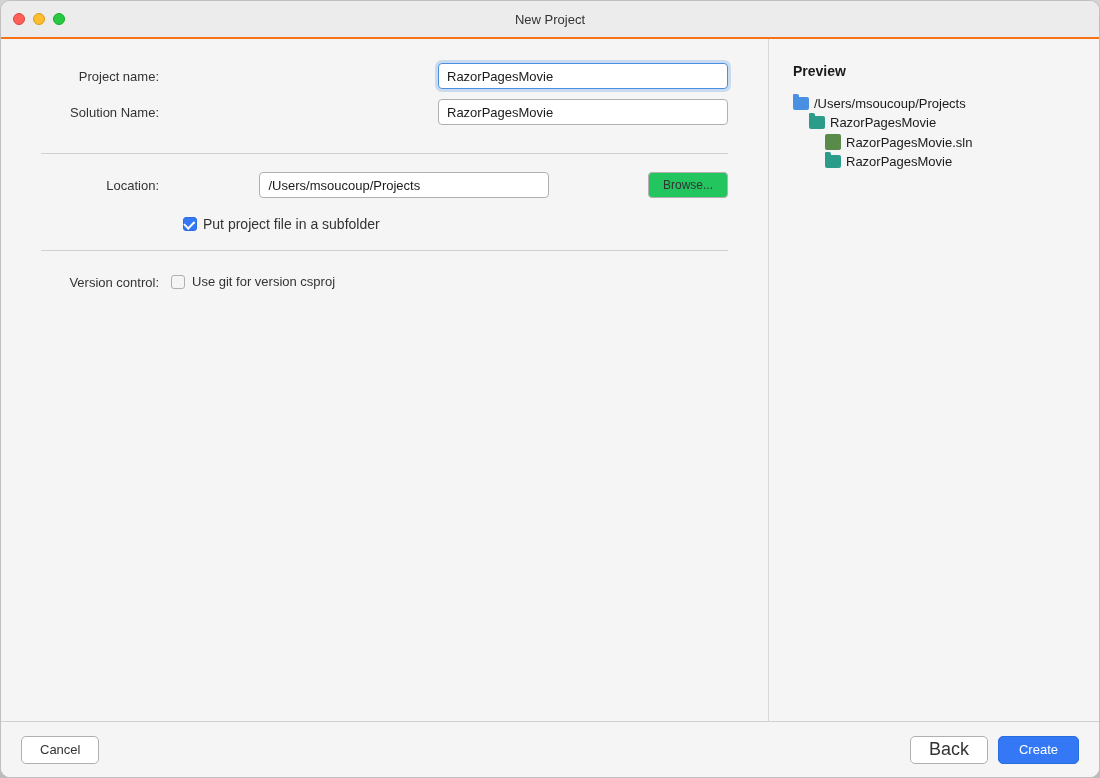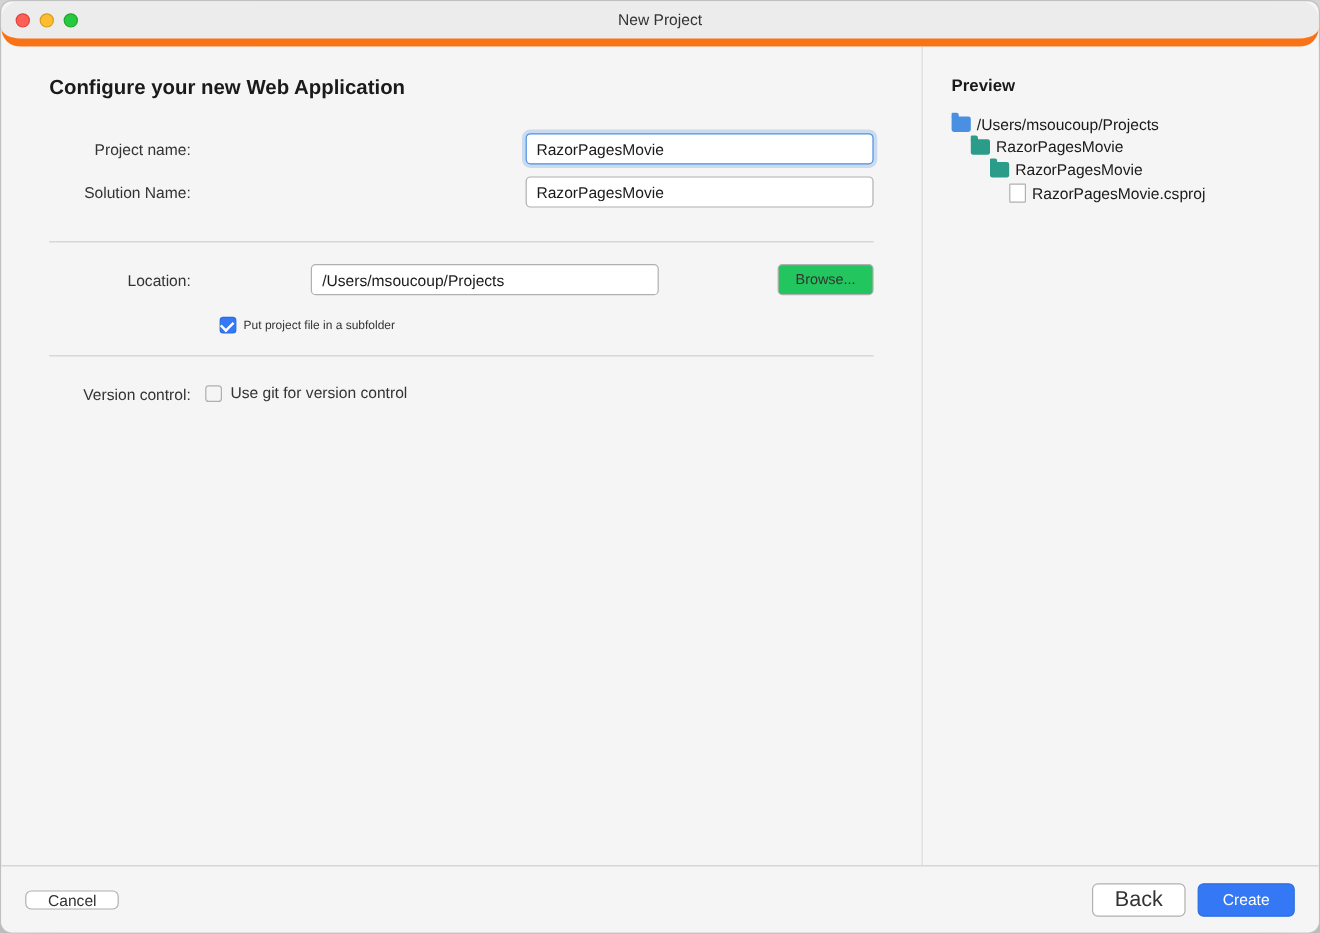--- a/index.html
+++ b/index.html
@@ -23,27 +23,26 @@
       display: flex;
       flex-direction: column;
       overflow: hidden;
       border: 1px solid #c0c0c0;
     }
 
     
     .title-bar {
       height: 38px;
       background: #ececec;
-      border-bottom: 7px solid #f97316;
+      border-bottom: 2px solid #f97316;
       display: flex;
       align-items: center;
       justify-content: center;
       position: relative;
       flex-shrink: 0;
-      border-radius: 16px;
     }
 
     .traffic-lights {
       position: absolute;
       left: 12px;
       display: flex;
       gap: 8px;
       align-items: center;
     }
 
@@ -163,21 +162,21 @@
       display: flex;
       align-items: center;
       margin-left: 142px;
       margin-top: 8px;
     }
 
     .checkbox-label {
       display: flex;
       align-items: center;
       gap: 6px;
-      font-size: 10px;
+      font-size: 14px;
       color: #333;
       cursor: pointer;
     }
 
     .checkbox-custom {
       width: 14px;
       height: 14px;
       border: 1px solid #b0b0b0;
       border-radius: 3px;
       display: flex;
@@ -321,21 +320,21 @@
       background: #f5f5f5;
       border-top: 1px solid #d0d0d0;
       display: flex;
       align-items: center;
       justify-content: space-between;
       padding: 0 20px;
       flex-shrink: 0;
     }
 
     .cancel-button {
-      height: 16px;
+      height: 28px;
       padding: 0 18px;
       background: white;
       border: 1px solid #b0b0b0;
       border-radius: 5px;
       font-size: 13px;
       color: #333;
       cursor: pointer;
     }
 
     .right-buttons {
@@ -398,21 +397,20 @@
       <div class="traffic-light tl-close"></div>
       <div class="traffic-light tl-min"></div>
       <div class="traffic-light tl-max"></div>
     </div>
     <span class="title-bar-text">New Project</span>
   </div>
 
   <div class="main-content">
 
     <div class="left-panel">
-      <div class="section-title">Configure your new Web Application</div>
 
       <div class="form-area">
 
         <div class="form-row">
           <label class="form-label">Project name:</label>
           <input class="form-input focused" type="text" value="RazorPagesMovie" style="">
         </div>
 
         <div class="form-row">
           <label class="form-label">Solution Name:</label>
@@ -437,21 +435,21 @@
 
       <div class="separator"></div>
 
       <div class="version-control-section">
         <div class="version-row">
           <label class="version-label">Version control:</label>
           <div class="version-options">
 
             <div class="version-checkbox-row">
               <div class="checkbox-custom"></div>
-              <span class="version-checkbox-label">Use git for version control</span>
+              <span class="version-checkbox-label">Use git for version csproj</span>
             </div>
 
           </div>
         </div>
       </div>
     </div>
 
     <div class="right-panel">
       <div class="preview-title">Preview</div>
       <div class="file-tree">
@@ -459,30 +457,34 @@
         <div class="tree-item">
           <div class="folder-icon blue"></div>
           <span>/Users/msoucoup/Projects</span>
         </div>
 
         <div class="tree-item tree-indent-1">
           <div class="folder-icon teal"></div>
           <span>RazorPagesMovie</span>
         </div>
 
+        <div class="tree-item tree-indent-2">
+          <div class="sln-file-icon">
+            <svg width="10" height="10" viewBox="0 0 10 10">
+              <rect width="10" height="10" fill="#5a8a4a" rx="1"></rect>
+            </svg>
+          </div>
+          <span>RazorPagesMovie.sln</span>
+        </div>
 
         <div class="tree-item tree-indent-2">
           <div class="folder-icon teal"></div>
           <span>RazorPagesMovie</span>
         </div>
 
-        <div class="tree-item tree-indent-3">
-          <div class="csproj-file-icon"></div>
-          <span>RazorPagesMovie.csproj</span>
-        </div>
 
       </div>
     </div>
   </div>
 
   <div class="bottom-bar">
     <button class="cancel-button">Cancel</button>
     <div class="right-buttons">
       <button class="back-button">Back</button>
       <button class="create-button">Create</button>

